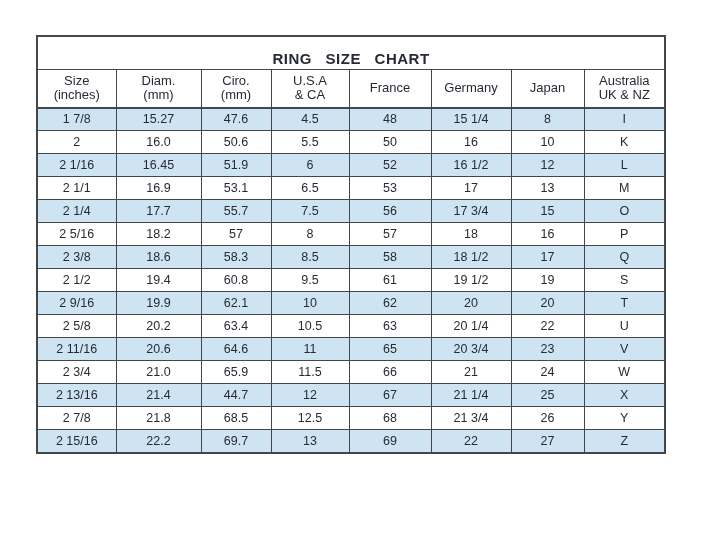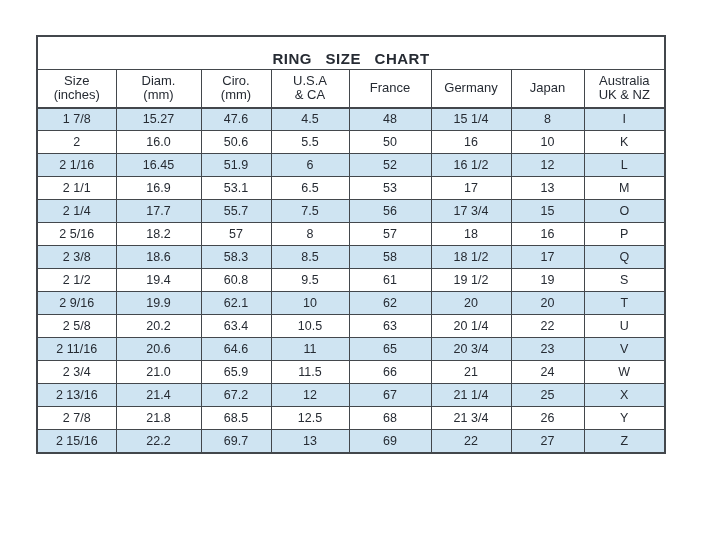--- a/index.html
+++ b/index.html
@@ -240,21 +240,21 @@
           <td>65.9</td>
           <td>11.5</td>
           <td>66</td>
           <td>21</td>
           <td>24</td>
           <td>W</td>
         </tr>
         <tr>
           <td>2 13/16</td>
           <td>21.4</td>
-          <td>67.2</td>
+          <td>44.7</td>
           <td>12</td>
           <td>67</td>
           <td>21 1/4</td>
           <td>25</td>
           <td>X</td>
         </tr>
         <tr>
           <td>2 7/8</td>
           <td>21.8</td>
           <td>68.5</td>

